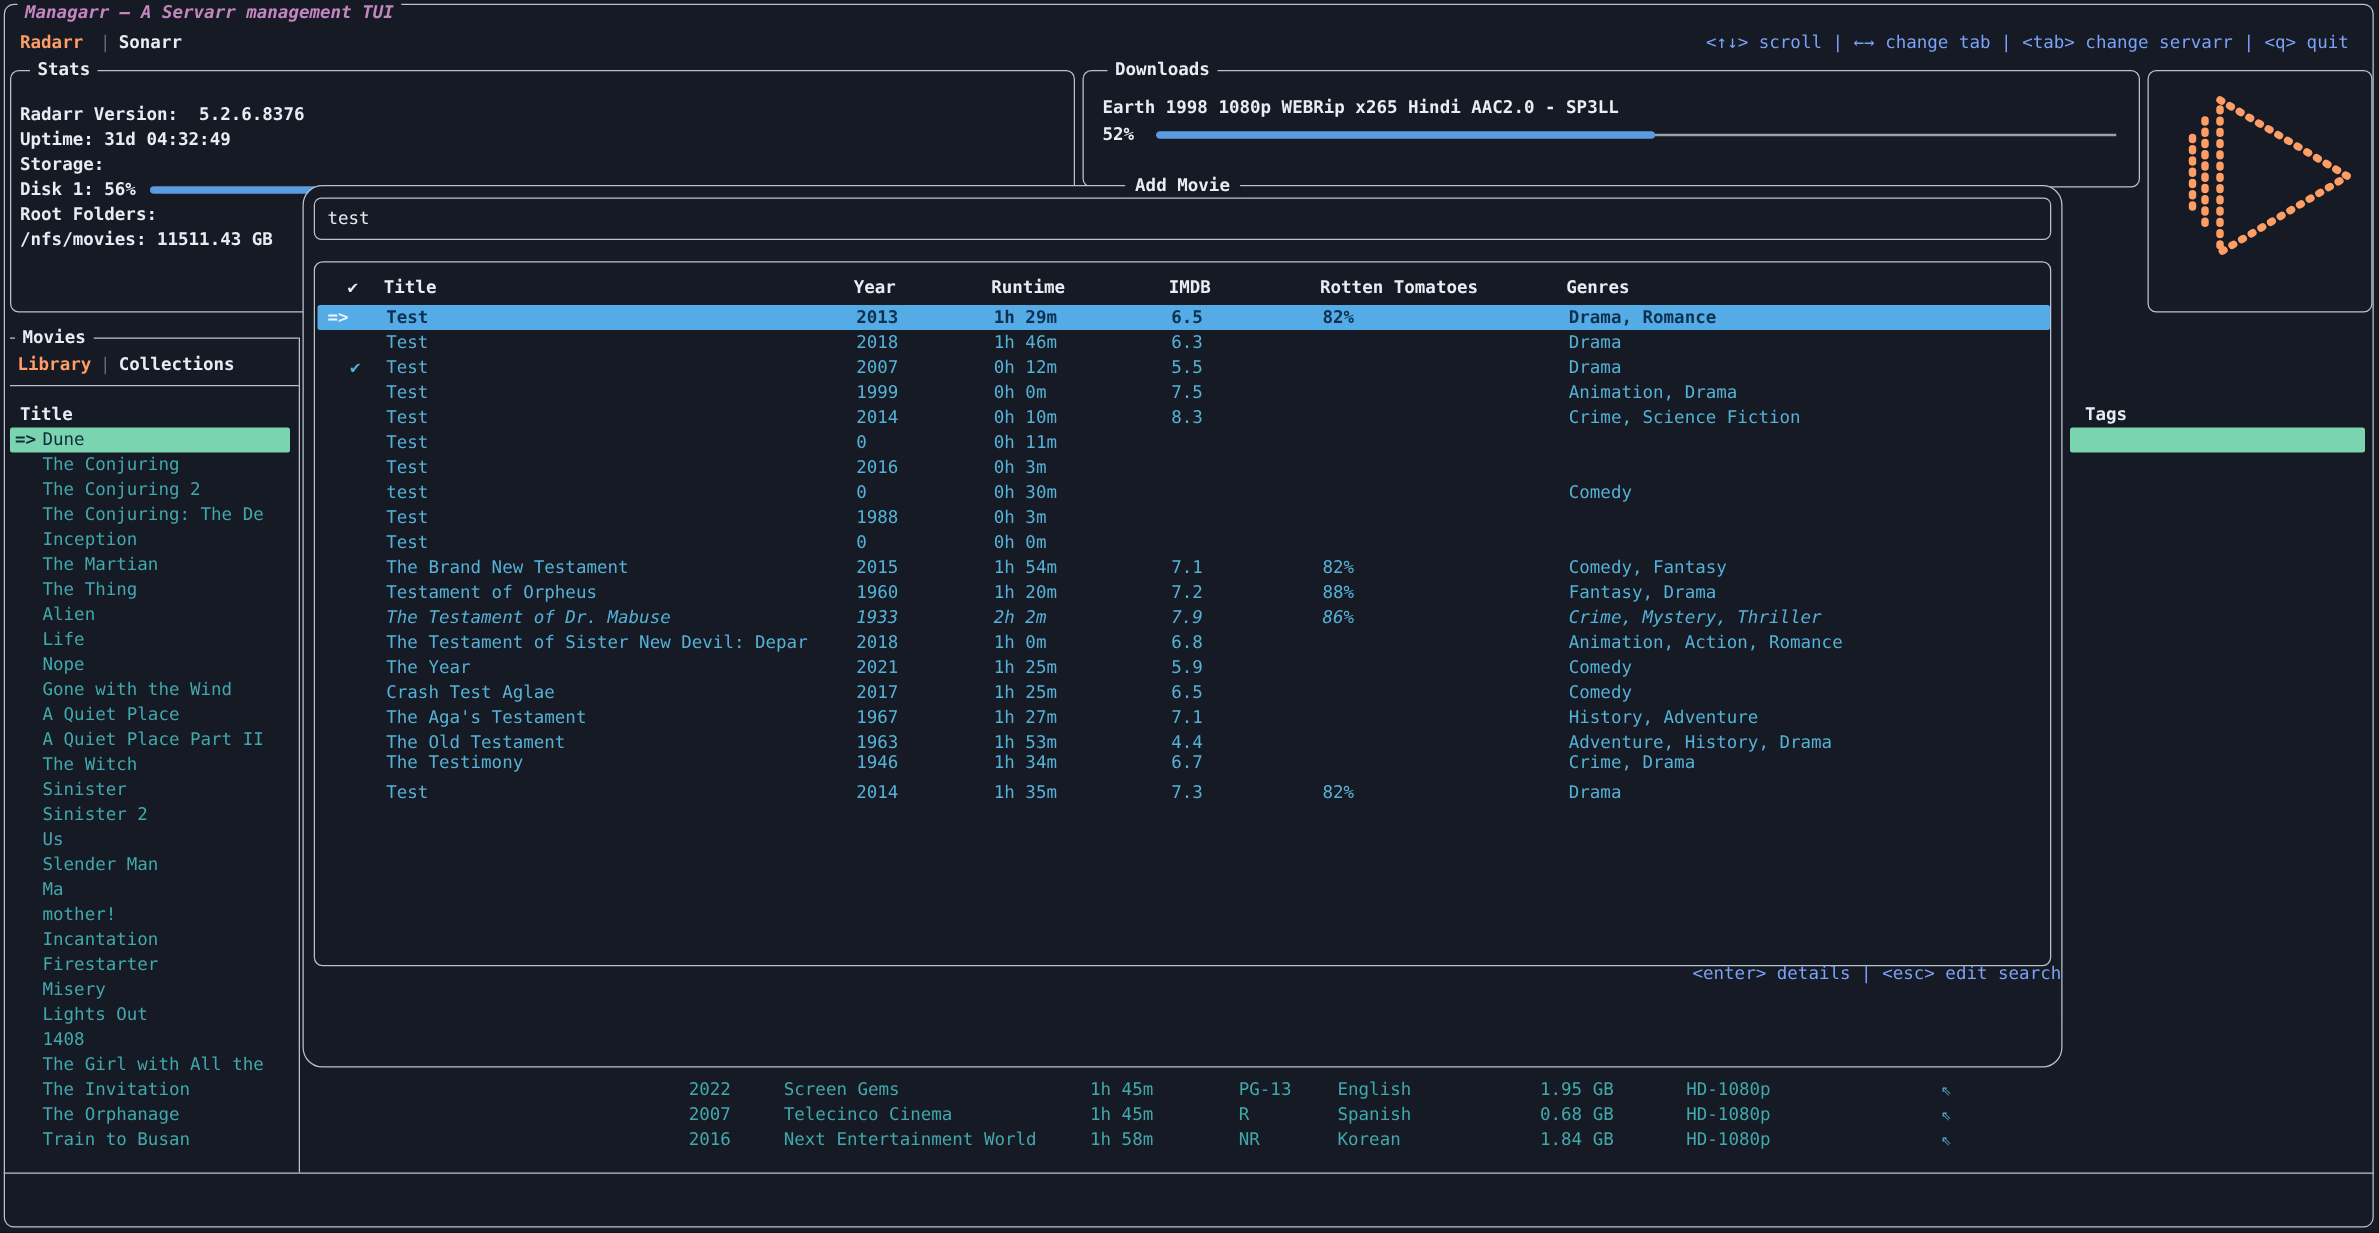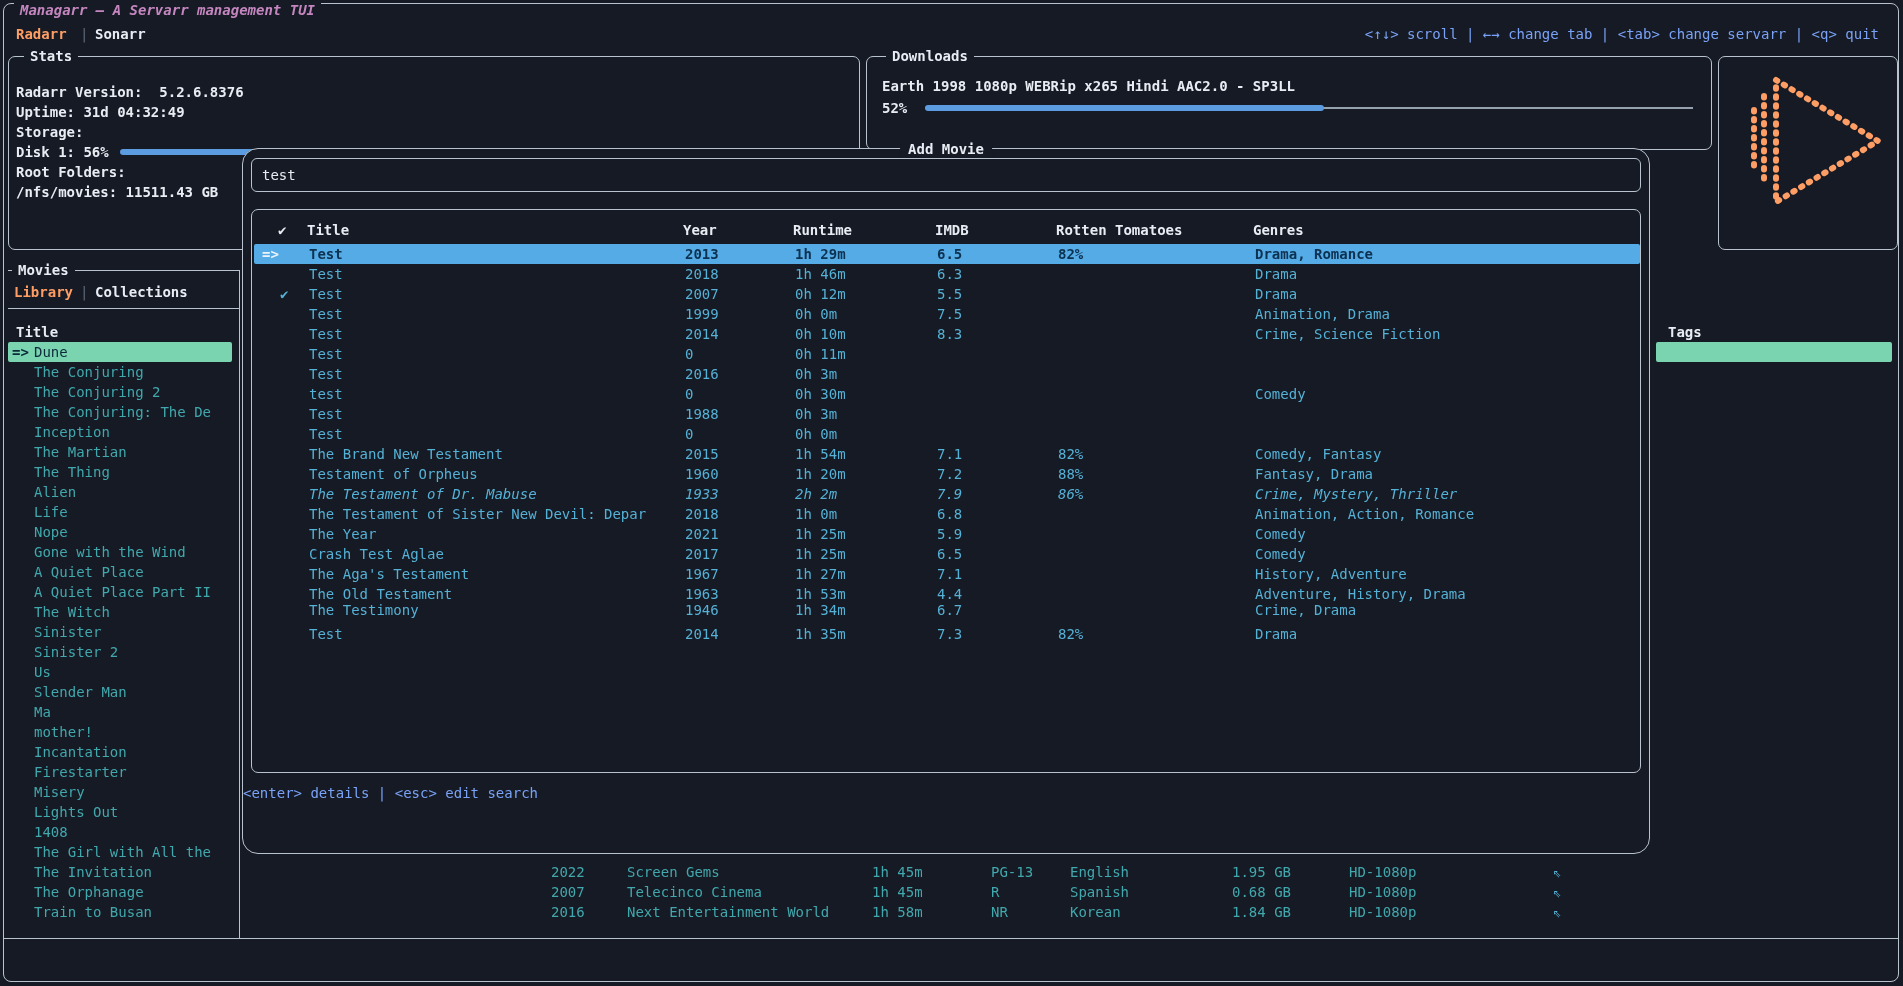--- a/index.html
+++ b/index.html
@@ -72,21 +72,21 @@
                border:1px solid var(--border);border-radius:7px}
   #results-header{position:absolute;left:0;top:10px;height:20px;width:100%}
   .hcell{position:absolute;height:20px;line-height:20px;font-weight:bold;color:var(--fgb);white-space:pre}
   .c-check{left:26px}.c-title{left:55px}.c-year{left:431px}.c-runtime{left:541px}
   .c-imdb{left:683px}.c-rt{left:804px}.c-genres{left:1001px}
   .trow{position:absolute;left:2px;width:1386px;height:20px}
   .cell{position:absolute;height:20px;line-height:20px;color:var(--cyan);white-space:pre}
   .trow.sel{background:var(--selblue);border-radius:2px}
   .trow.sel .cell{color:var(--selblue-text);font-weight:bold}
   .trow .arrow{position:absolute;left:8px;height:20px;line-height:20px;color:#eaf3fb;font-weight:bold;white-space:pre}
-  #modal-help{position:absolute;left:0;top:634px;width:100%;text-align:left;color:var(--blue);height:20px;line-height:20px;white-space:pre}
+  #modal-help{position:absolute;left:0;top:620px;width:100%;text-align:right;color:var(--blue);height:20px;line-height:20px;white-space:pre}
 </style>
 </head>
 <body>
 
 <div id="stage">
 
   <div class="panel" style="left:3px;top:3px;width:1896px;height:979px;border-radius:8px"></div>
 
   <div class="txt" style="left:14px;top:0;background:var(--bg);padding:0 6px;color:var(--magenta);font-style:italic;font-weight:bold">Managarr – A Servarr management TUI</div>
 

